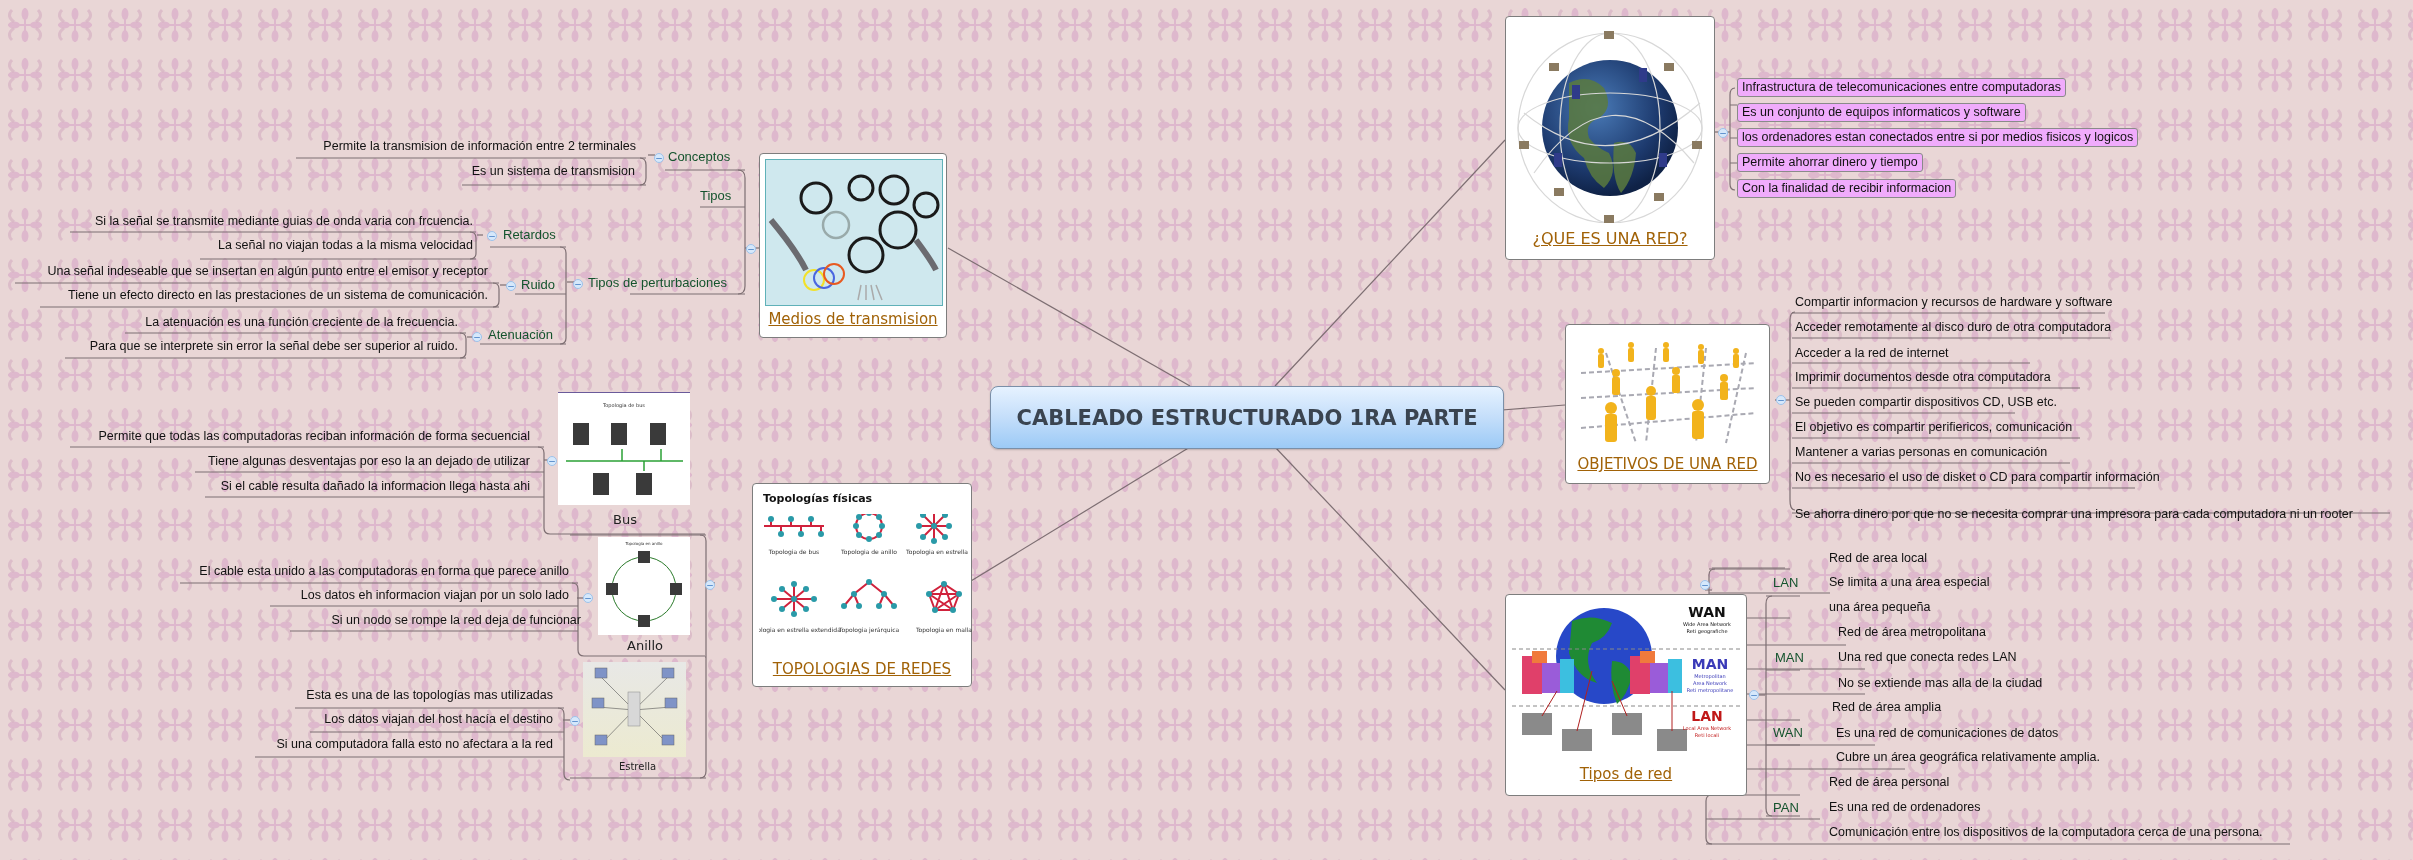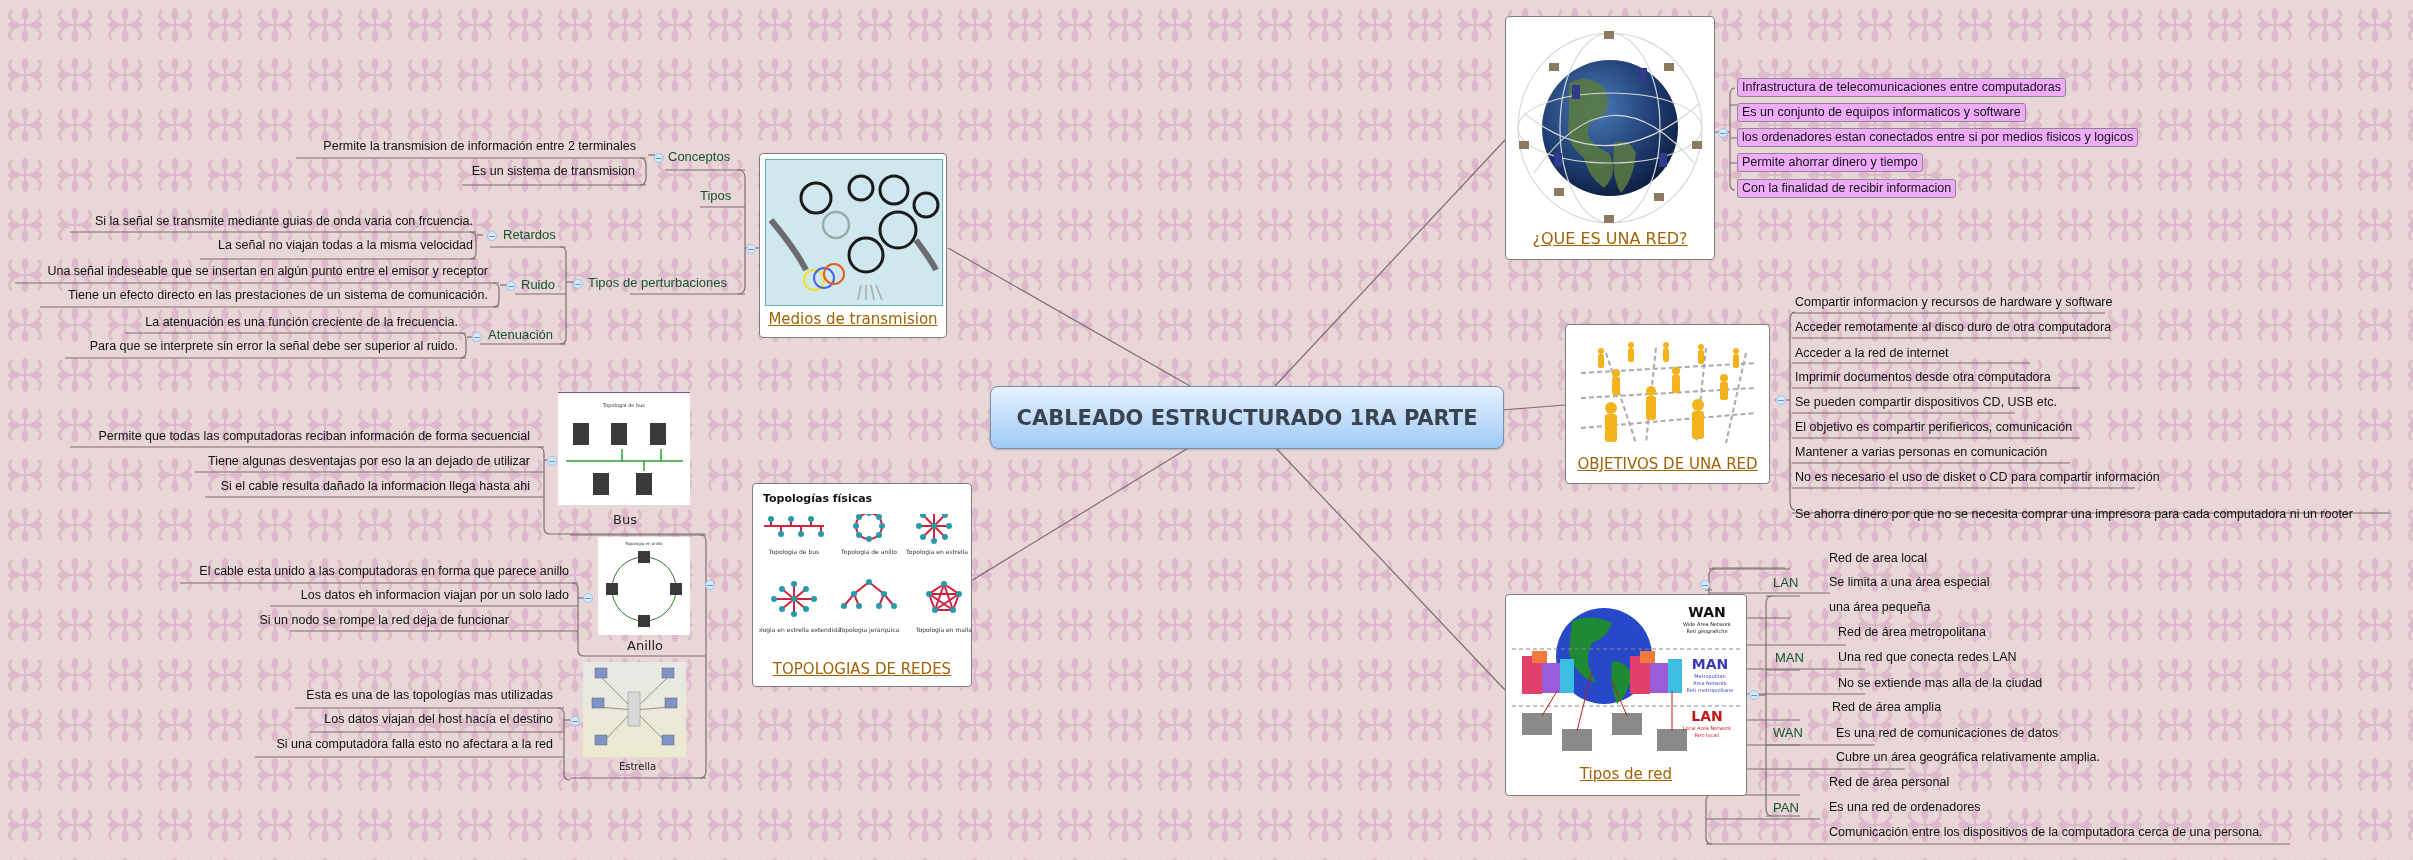--- a/index.html
+++ b/index.html
@@ -499,21 +499,21 @@
         <rect x="8" y="46" width="12" height="12"></rect>
       <rect x="72" y="46" width="12" height="12"></rect>
         <rect x="40" y="78" width="12" height="12"></rect>
     </g>
   </svg>
   <div style="position:absolute;top:101px;left:0;right:0;text-align:center;font-size:13px;">Anillo</div>
 </div>
 <div class="abs toggle" style="left:583px;top:593px;"><span>−</span></div>
 <div class="abs leaf right" style="right:1844px;top:564px;">El cable esta unido a las computadoras en forma que parece anillo</div>
 <div class="abs leaf right" style="right:1844px;top:588px;">Los datos eh informacion viajan por un solo lado</div>
-<div class="abs leaf right" style="right:1904px;top:613px;text-align:right;">Si un nodo se rompe la red deja de funcionar</div>
+<div class="abs leaf right" style="right:1832px;top:613px;text-align:right;">Si un nodo se rompe la red deja de funcionar</div>
 
 <div class="abs" style="left:583px;top:662px;width:109px;height:118px;">
   <svg width="103" height="95" viewBox="0 0 103 95" style="background:linear-gradient(#e8e8e6,#ecead0);">
     <g stroke="#555" stroke-width="0.6">
       <line x1="51" y1="48" x2="18" y2="15"></line>
         <line x1="51" y1="48" x2="85" y2="15"></line>
       <line x1="51" y1="48" x2="15" y2="45"></line>
         <line x1="51" y1="48" x2="88" y2="45"></line>
       <line x1="51" y1="48" x2="18" y2="82"></line>
         <line x1="51" y1="48" x2="85" y2="82"></line>

